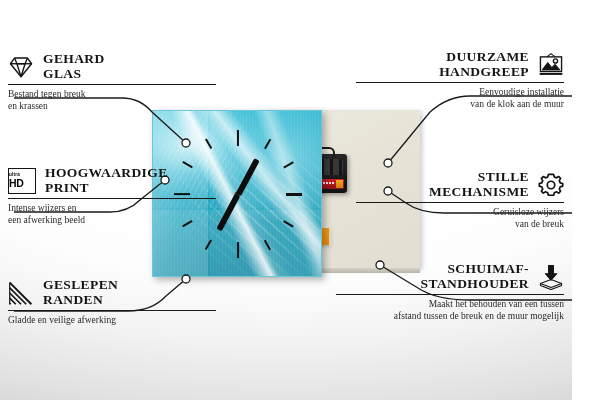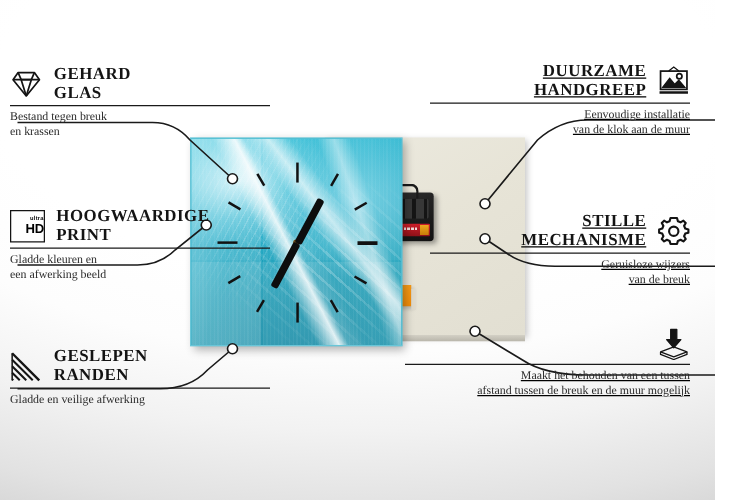--- a/index.html
+++ b/index.html
@@ -96,37 +96,37 @@
   .gloss{position:absolute;inset:0;background:
     linear-gradient(105deg, rgba(255,255,255,.30) 0%, rgba(255,255,255,.04) 26%, rgba(255,255,255,0) 48%);}
   
   .tick{position:absolute;background:#121212;transform-origin:50% 50%;}
   .hand{position:absolute;background:#0d0d0d;border-radius:2px;transform-origin:0% 50%;}
   .pin{position:absolute;width:5px;height:5px;border-radius:50%;
     background:#6b4a18;left:50%;top:50%;transform:translate(-50%,-50%);}
   
   .cal{position:absolute;width:208px;}
   .cal.left{left:8px;text-align:left;}
-  .cal.right{right:20px;text-align:right;text-decoration:underline;}
+  .cal.right{right:8px;text-align:right;}
   .cal .head{display:flex;align-items:center;gap:9px;}
   .cal.right .head{flex-direction:row-reverse;}
   .cal .title{
     font-family:"Liberation Serif",serif;font-weight:bold;
     font-size:13.5px;line-height:14.5px;letter-spacing:.4px;color:#141414;
     text-transform:uppercase;
   }
   .cal .rule{height:1px;background:#1a1a1a;margin:3px 0 4px;width:100%;}
   .cal .sub{
     font-family:"Liberation Serif",serif;font-size:9.5px;line-height:11.5px;
     color:#2a2a2a;
   }
   .ico{width:26px;height:26px;flex:0 0 26px;display:block;}
   .hd-box{
     width:26px;height:24px;flex:0 0 26px;border:1.6px solid #141414;
-    display:flex;flex-direction:column;align-items:flex-end;justify-content:center;
+    display:flex;flex-direction:column;align-items:flex-start;justify-content:center;
     line-height:1;
   }
   .hd-box .u{font-family:"Liberation Sans",sans-serif;font-size:4.6px;font-weight:bold;letter-spacing:.2px;}
   .hd-box .h{font-family:"Liberation Sans",sans-serif;font-size:10.5px;font-weight:bold;letter-spacing:-.3px;}
   
   #links{position:absolute;left:0;top:0;width:600px;height:400px;pointer-events:none;}
 </style>
 </head>
 <body>
 
@@ -223,21 +223,21 @@
         <span class="u">ultra</span>
         <span class="h">HD</span>
       </div>
       <div class="title">
         <div>HOOGWAARDIGE</div>
         <div>PRINT</div>
       </div>
     </div>
     <div class="rule"></div>
     <div class="sub">
-      <div>Gladde kleuren en</div>
+      <div>Intense wijzers en</div>
       <div>een afwerking beeld</div>
     </div>
   </div>
 
   <div class="cal left" style="top:278px">
     <div class="head">
       <svg class="ico" viewBox="0 0 30 30">
         <g stroke="#141414" stroke-width="1.9" stroke-linecap="butt">
           <path d="M2,3 L27,28" stroke-width="2.2"></path>
           <path d="M2,9 L21,28"></path>
@@ -303,20 +303,24 @@
 
   <div class="cal right" style="top:262px;width:228px">
     <div class="head">
       <svg class="ico" viewBox="0 0 32 32">
         <g fill="#141414" stroke="#141414" stroke-width="1.3" stroke-linejoin="round">
           <path d="M13,2 L19,2 L19,12 L23,12 L16,20 L9,12 L13,12 Z"></path>
           <path d="M16,19 L29,24 L16,29 L3,24 Z" fill="none"></path>
           <path d="M3,24 L3,26.5 L16,31.5 L29,26.5 L29,24" fill="none"></path>
         </g>
       </svg>
+      <div class="title">
+        <div>SCHUIMAF-</div>
+        <div>STANDHOUDER</div>
+      </div>
     </div>
     <div class="rule"></div>
     <div class="sub">
       <div>Maakt het behouden van een tussen</div>
       <div>afstand tussen de breuk en de muur mogelijk</div>
     </div>
   </div>
 
 </div>
 

